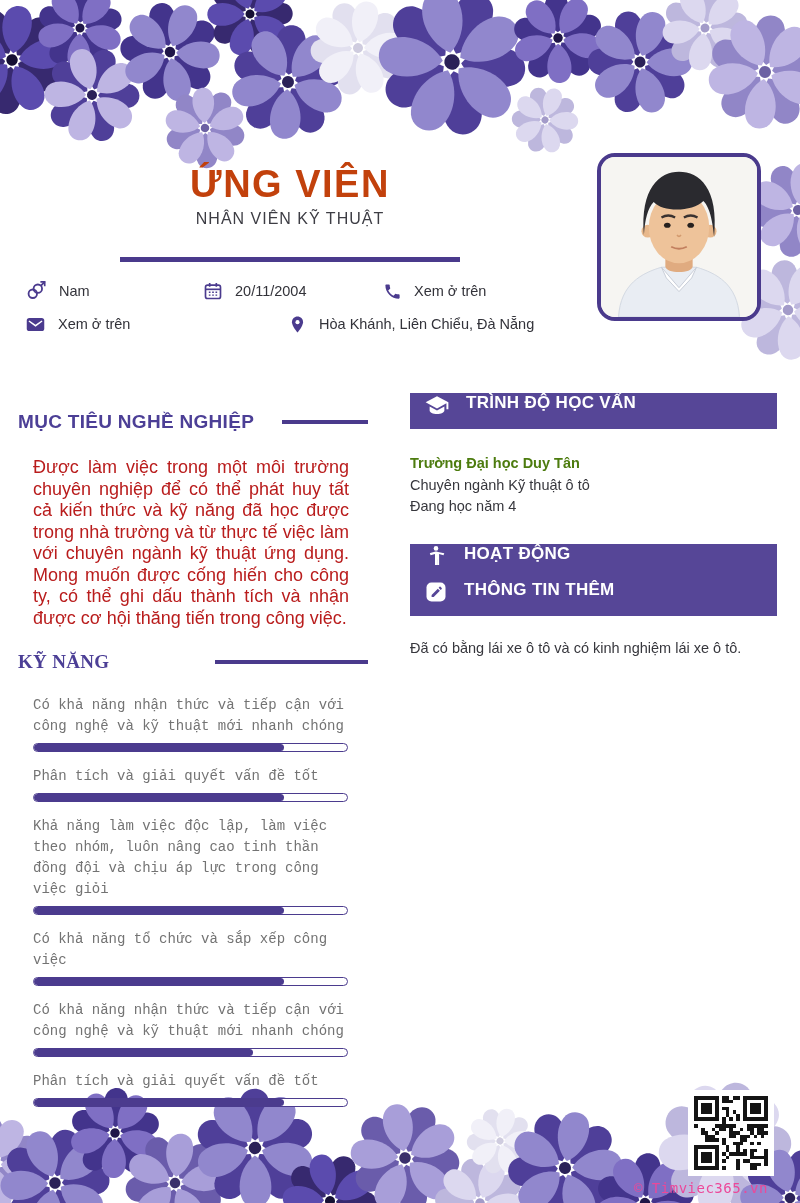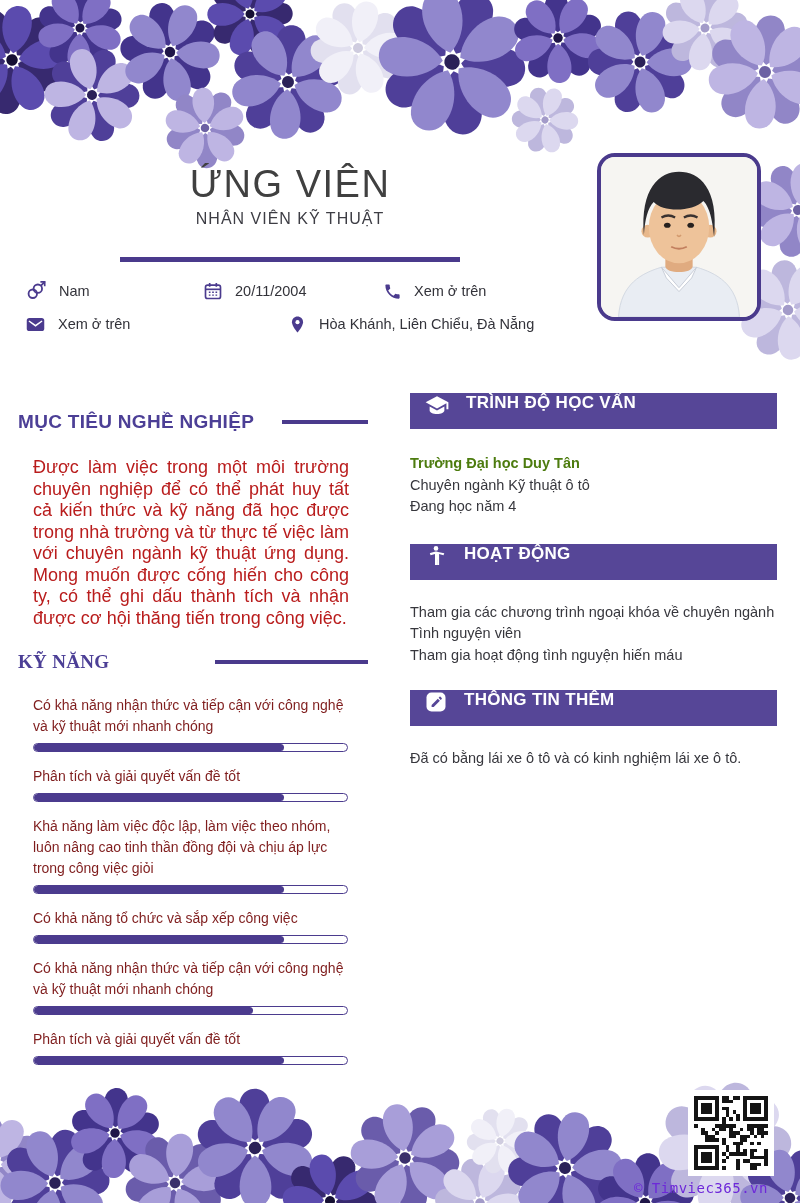--- a/index.html
+++ b/index.html
@@ -8,21 +8,21 @@
   .page {
     position:relative; width:800px; height:1203px; margin:0 auto;
     background:#ffffff; overflow:hidden;
   }
   svg.flower-band { position:absolute; left:0; pointer-events:none; }
   svg.flower-band.top { top:0; }
   svg.flower-band.bottom { bottom:0; }
 
   
   .name-block { position:absolute; left:40px; top:163px; width:500px; text-align:center; z-index:2; }
-  .name { font-size:38px; font-weight:400; letter-spacing:1.5px; color:#404040; }
+  .name { font-size:38px; font-weight:700; letter-spacing:1.5px; color:#c2410c; }
   .job-title { margin-top:4px; font-size:16px; letter-spacing:1px; color:#3d3d44; }
   .title-rule { position:absolute; left:120px; top:257px; width:340px; height:5px; background:#4a3a8c; z-index:2; }
 
   
   .contact { position:absolute; left:0; top:278px; width:580px; z-index:2; font-size:14.5px; color:#33333a; }
   .c-item { position:absolute; display:flex; align-items:center; gap:12px; height:26px; white-space:nowrap; }
   .c-item svg { flex:0 0 auto; }
 
   
   .photo-frame {
@@ -34,21 +34,21 @@
   
   .left-col { position:absolute; left:18px; top:411px; width:350px; z-index:2; }
   .sec-heading { position:relative; font-size:19px; font-weight:700; color:#4c3f96; letter-spacing:.3px; }
   .sec-heading .rule { position:absolute; top:9px; height:4px; background:#4a3a8c; right:0; }
   .objective-text {
     margin:24px 0 0 15px; width:316px; font-size:18px; line-height:21.5px;
     color:#b91c1c; text-align:justify;
   }
   .skills-heading { margin-top:22px;font-family:Liberation Serif, serif; }
   .skill-list { margin:22px 0 0 15px; width:315px; }
-  .skill-label { font-size:14px; line-height:21px; color:#7f1d1d; margin-bottom:6px; }
+  .skill-label { font-size:14px; line-height:21px; color:#737373; margin-bottom:6px;font-family:Liberation Mono, monospace; }
   .skill-track {
     height:9px; border:1.5px solid #4b3b8e; border-radius:9px;
     background:#fff; margin-bottom:14px; overflow:hidden;
   }
   .skill-fill { height:100%; background:#4b3b8e; border-radius:9px; }
 
   
   .right-col { position:absolute; left:410px; top:393px; width:367px; z-index:2; }
   .r-bar {
     display:flex; gap:16px; height:36px; background:#564697;
@@ -64,21 +64,21 @@
 
   
   .qr-box {
     position:absolute; left:688px; top:1090px; width:86px; height:86px;
     background:#fff; padding:6px; z-index:3;
   }
   .qr-box svg { display:block; width:74px; height:74px; }
   .copyright {
     position:absolute; left:634px; top:1180px; z-index:3;
     font-family:"DejaVu Sans Mono","Liberation Mono",monospace;
-    font-size:14px; color:#6d28d9; letter-spacing:.5px;
+    font-size:14px; color:#ec4899; letter-spacing:.5px;
   }
 </style>
 </head>
 <body>
 
 <div class="page">
 
   <svg class="flower-band top" width="800" height="370" viewBox="0 0 800 370" aria-hidden="true">
     <defs>
       <g id="flw">
@@ -280,25 +280,20 @@
       <div>Đang học năm 4</div>
     </div>
 
     <div class="r-bar">
       <svg width="24" height="24" viewBox="0 0 24 24">
         <circle cx="12" cy="4.4" r="2.3" fill="#fff"></circle>
         <path fill="#fff" d="M12 7.4c-1 0-5 1.2-6.2 1.8l.8 2 4.4-1.3V21h2v-5.6h-.1.2V21h2V9.9l4.4 1.3.8-2C17 8.6 13 7.4 12 7.4Z"></path>
       </svg>
       <span class="r-title">HOẠT ĐỘNG</span>
     </div>
-    <ul class="r-body act-body">
-        <li>Tham gia các chương trình ngoại khóa về chuyên ngành</li>
-        <li>Tình nguyện viên</li>
-        <li>Tham gia hoạt động tình nguyện hiến máu</li>
-      </ul>
 
     <div class="r-bar">
       <svg width="24" height="24" viewBox="0 0 24 24">
         <rect x="2.5" y="2.5" width="19" height="19" rx="5" fill="#fff"></rect>
         <path fill="#564697" d="M7.6 14.9V17h2.1l6.2-6.2-2.1-2.1-6.2 6.2Zm10.1-6c.25-.25.25-.6 0-.85l-1.25-1.25c-.25-.25-.6-.25-.85 0l-1 1 2.1 2.1 1-1Z"></path>
       </svg>
       <span class="r-title">THÔNG TIN THÊM</span>
     </div>
     <div class="r-body add-body">Đã có bằng lái xe ô tô và có kinh nghiệm lái xe ô tô.</div>
   </div>

